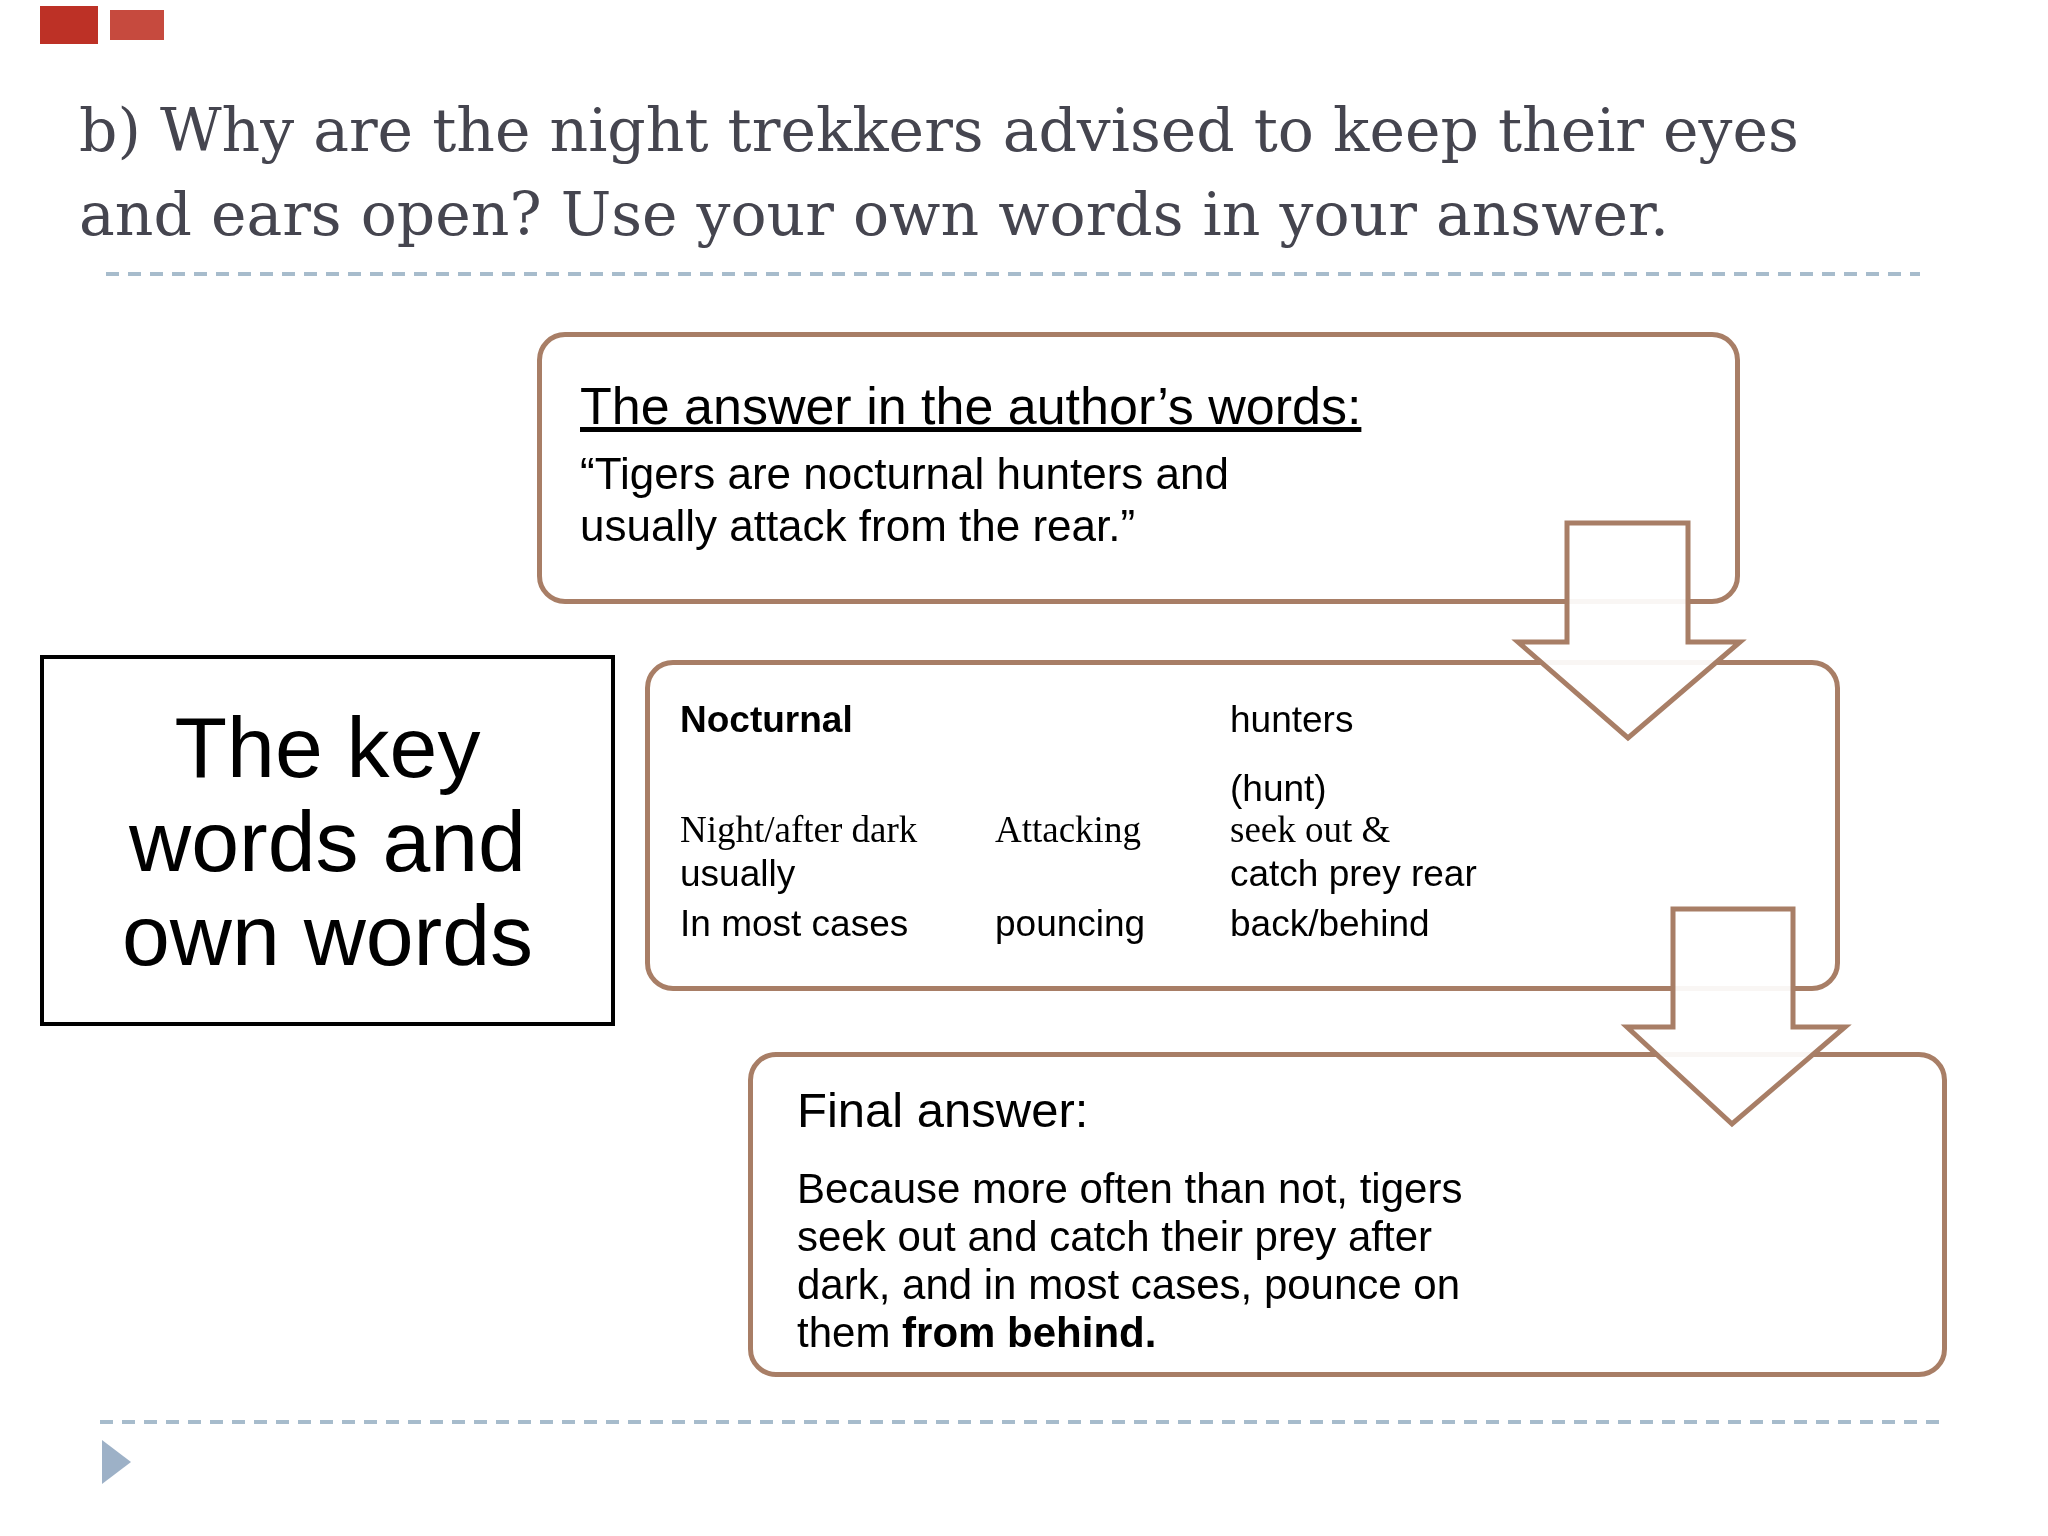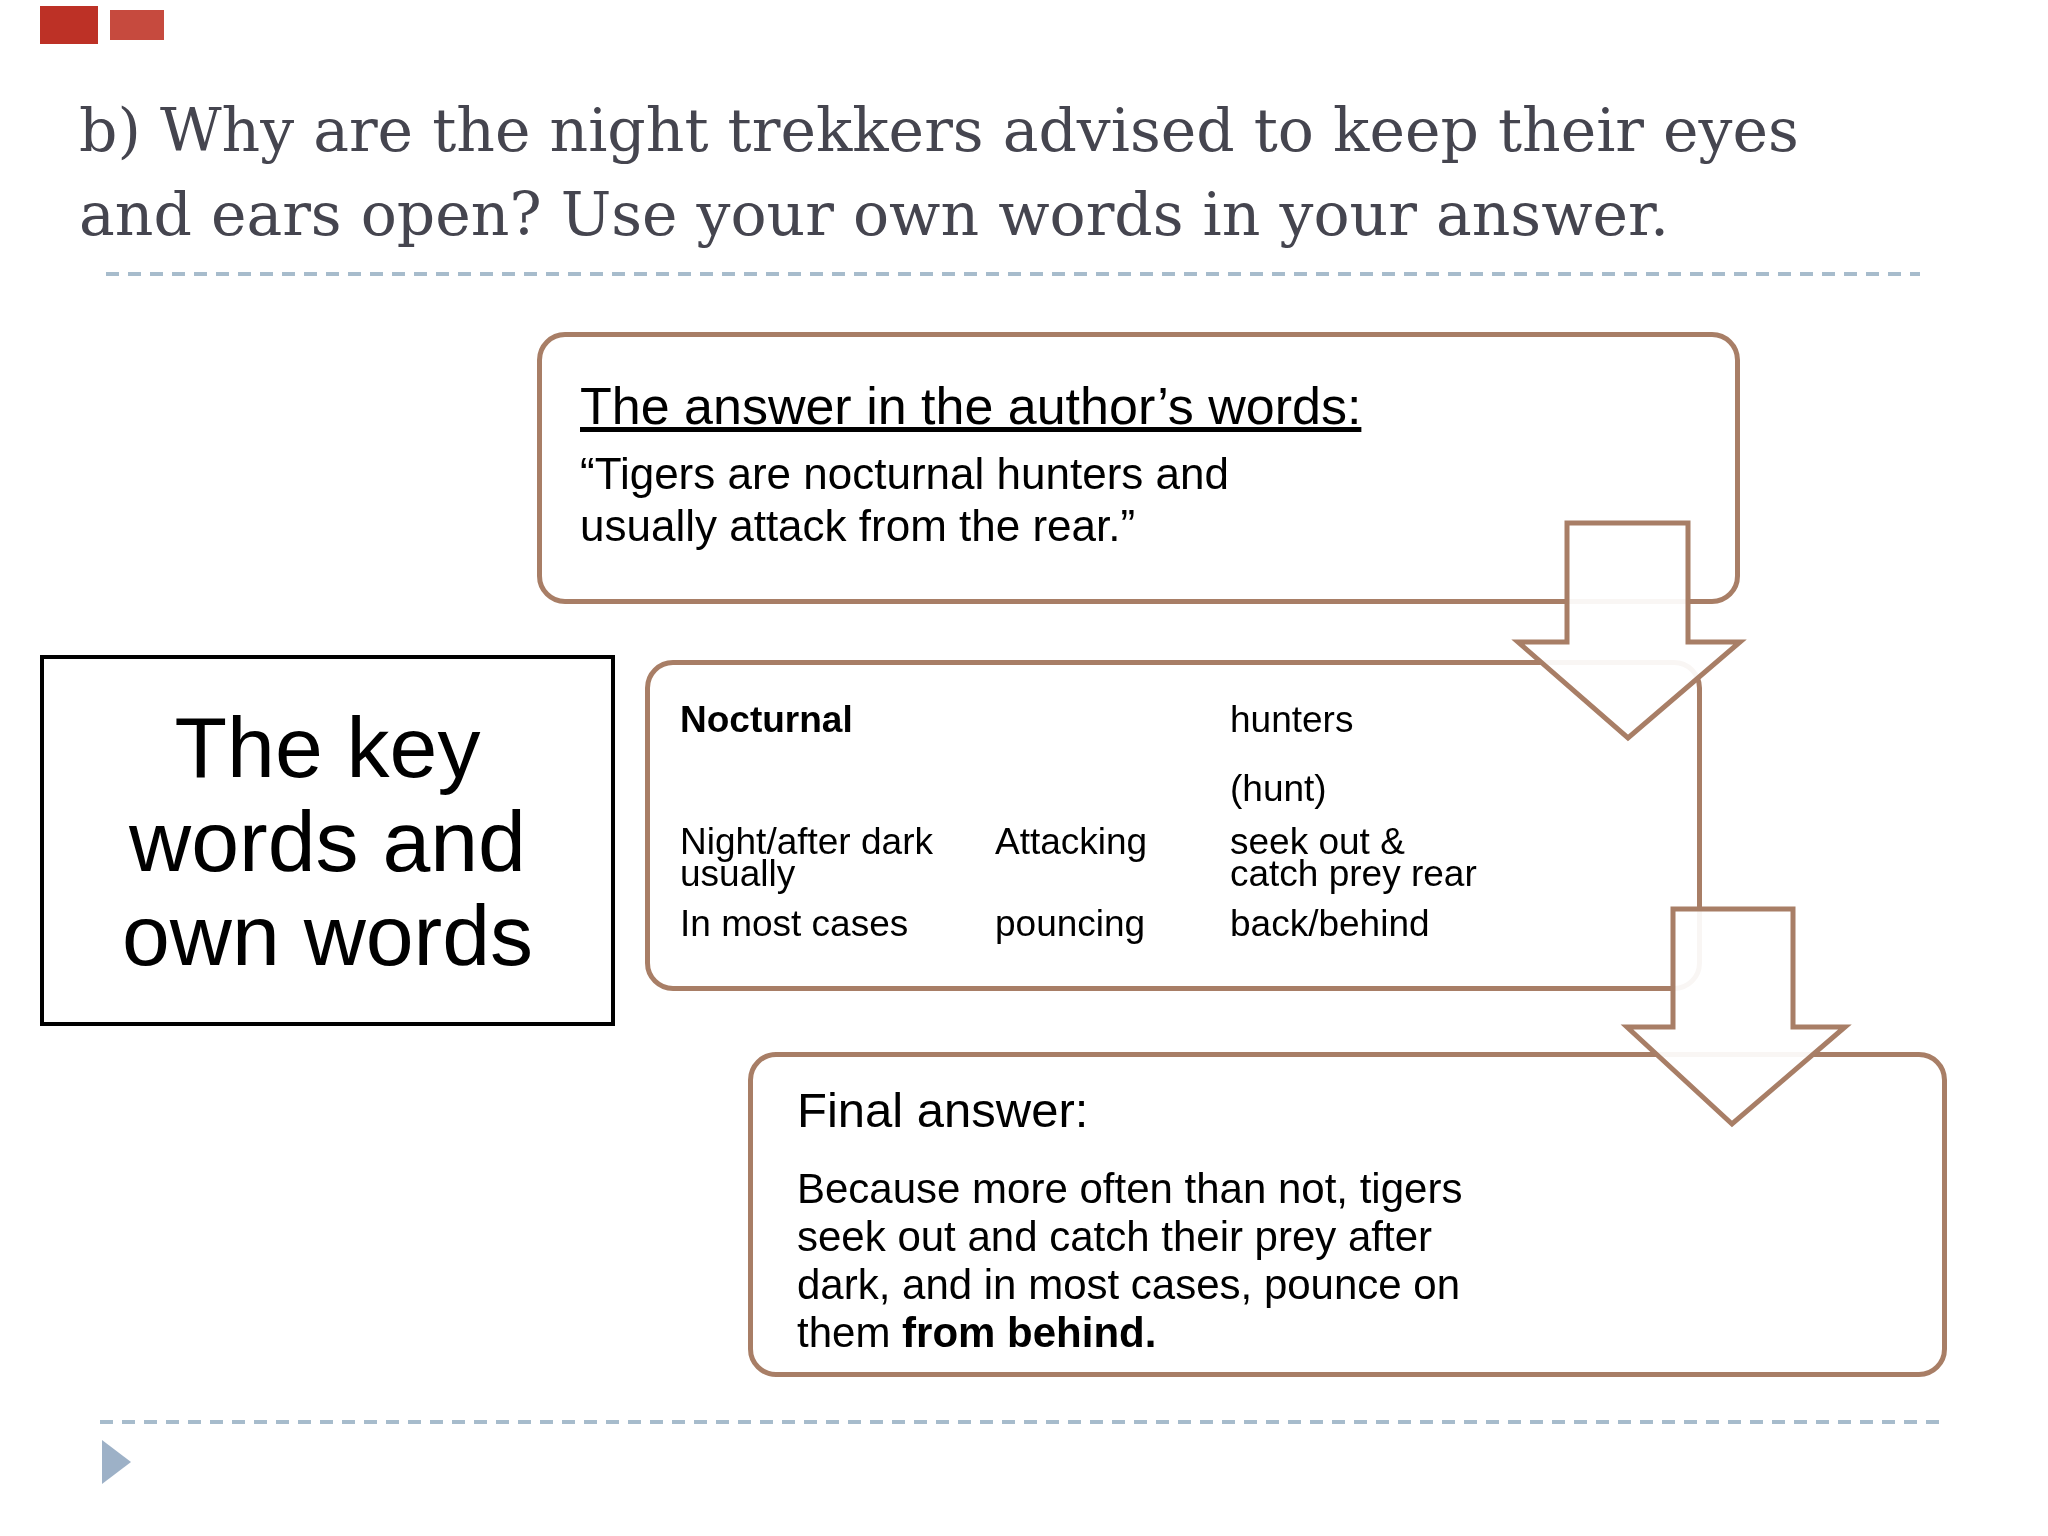--- a/index.html
+++ b/index.html
@@ -42,27 +42,27 @@
   
   .key-box{
     position:absolute;left:40px;top:655px;width:575px;height:371px;
     background:#fff;border:4px solid #000;box-sizing:border-box;
     display:flex;flex-direction:column;align-items:center;justify-content:center;
     text-align:center;color:#000;
   }
   .key-line{font-size:86px;line-height:94px;white-space:nowrap;}
 
   
-  .table-box{left:645px;top:660px;width:1057px;height:331px;padding:12px;}
+  .table-box{left:645px;top:660px;width:1195px;height:331px;padding:12px;}
   .cell{
     position:absolute;font-size:37px;line-height:44px;white-space:nowrap;color:#000;
   }
   .bold{font-weight:bold;}
   .c1{left:30px;} .c2{left:345px;} .c3{left:580px;}
-  .r1{top:33px;} .r1b{top:88px;margin-top:14px;} .r2{top:155px;} .r2b{top:187px;} .r3{top:237px;}
+  .r1{top:33px;} .r1b{top:88px;margin-top:14px;} .r2{top:143px;font-family:Liberation Serif, serif;} .r2b{top:187px;} .r3{top:237px;}
 
   
   .final-box{left:748px;top:1052px;width:1199px;height:325px;padding:28px 44px;}
   .final-lines{margin-top:30px;}
   .final-line{font-size:42px;line-height:48px;white-space:nowrap;}
   .final-heading{font-size:49px;line-height:50px;white-space:nowrap;}
 
   
   .arrows{position:absolute;left:0;top:0;width:2048px;height:1536px;pointer-events:none;}
 

